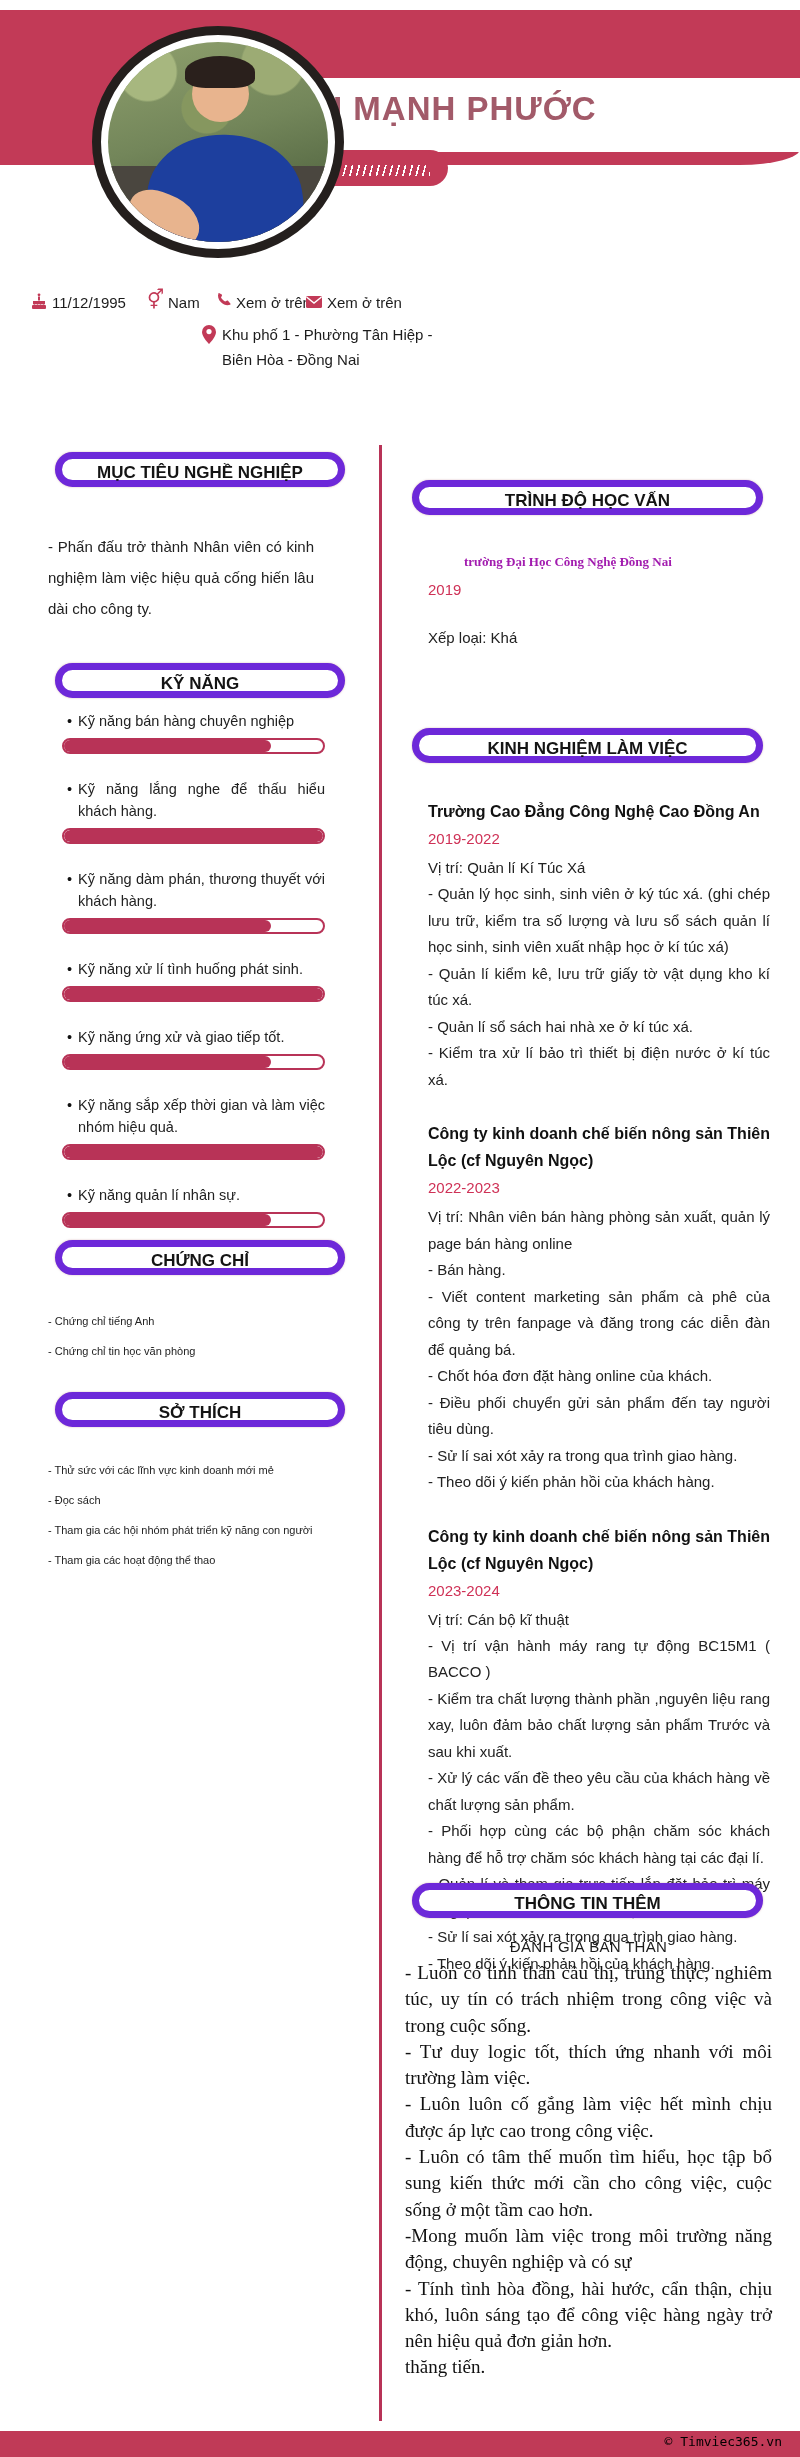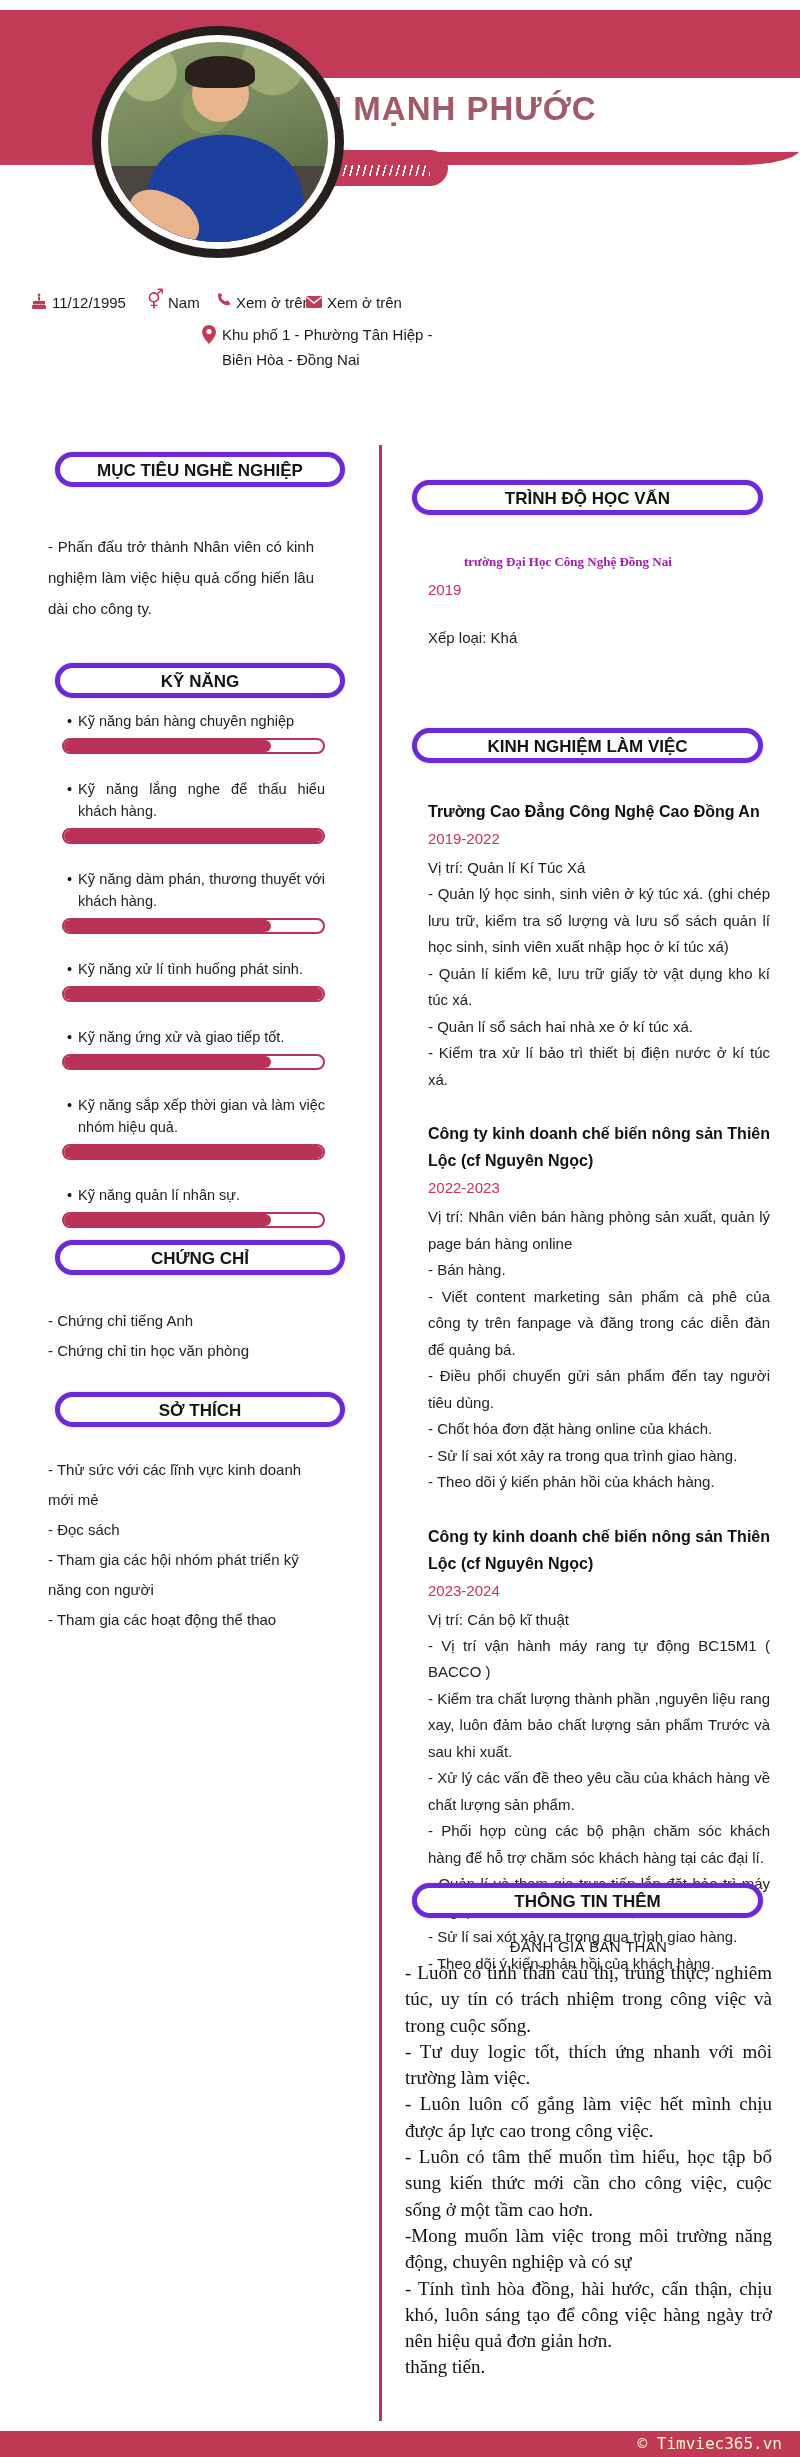--- a/index.html
+++ b/index.html
@@ -36,35 +36,35 @@
   .ph-head{position:absolute;left:38%;top:12%;width:26%;height:28%;background:#e8b48e;border-radius:50%;}
   .ph-hair{position:absolute;left:35%;top:7%;width:32%;height:16%;background:#2a201c;
         border-radius:50% 50% 30% 30%;}
 
   
   .info-text{position:absolute;font-size:15px;color:#1c1c1c;white-space:nowrap;}
   .icon{position:absolute;color:#c23a57;}
   .icon svg{display:block;}
 
   
-  .pill{position:absolute;height:35px;background:#fff;border:5px solid #6d28d9;border-radius:19px;
+  .pill{position:absolute;height:35px;background:#fff;border:7px solid #6d28d9;border-radius:19px;
         box-sizing:border-box;text-align:center;font-weight:bold;font-size:17px;color:#141414;
         line-height:28px;box-shadow:0 0 2px rgba(178,115,126,.55);z-index:2;}
 
   
   .objective-text{position:absolute;left:48px;top:531px;width:266px;font-size:15px;line-height:31px;
         text-align:justify;}
   .skills{position:absolute;left:62px;top:710px;width:263px;}
   .skill-label{font-size:14.5px;line-height:22px;margin:0 0 6px;padding-left:16px;position:relative;
         text-align:justify;}
   .skill-label::before{content:"\2022";position:absolute;left:5px;color:#111;}
   .skill-bar{height:16px;border:2px solid #b83357;border-radius:9px;box-sizing:border-box;
         margin-bottom:24px;overflow:hidden;background:#fff;}
   .skill-fill{height:100%;background:#b83357;border-radius:0 7px 7px 0;}
-  .plain-list{position:absolute;font-size:15px;line-height:30px;}
+  .plain-list{position:absolute;font-size:11px;line-height:30px;}
   .plain-list div{text-align:left;}
 
   
   .divider{position:absolute;left:379px;top:445px;width:3px;height:1976px;background:#b83357;}
 
   
   .edu{position:absolute;left:428px;top:549px;width:340px;}
   .edu-school{font-family:"Liberation Serif",serif;font-weight:bold;font-size:13px;line-height:26px;
         margin-bottom:4px;color:#a21caf;margin-left:36px;}
   .edu-year{color:#cf3156;font-size:15px;line-height:22px;margin-bottom:23px;}
@@ -76,21 +76,21 @@
   .job-pos{font-size:15px;line-height:27px;text-align:justify;}
   .job-bullet{font-size:15px;line-height:26.5px;text-align:justify;}
   .more-subtitle{position:absolute;left:405px;top:1938px;width:367px;text-align:center;
         font-size:15px;letter-spacing:.3px;color:#1a1a1a;}
   .more-paragraphs{position:absolute;left:405px;top:1960px;width:367px;
         font-family:"Liberation Serif",serif;font-size:19px;line-height:26.3px;text-align:justify;color:#111;}
 
   
   .footer{position:absolute;left:0;bottom:0;width:800px;height:26px;background:#c03a57;}
   .footer-text{position:absolute;right:18px;top:3px;font-family:"DejaVu Sans Mono",monospace;
-        font-size:16px;color:#fef9c3;}
+        font-size:13px;color:#000000;}
 </style>
 </head>
 <body>
 
 <div class="page">
 
   <div class="band"></div>
   <div class="name-band"></div>
   <div class="name">BÙI MẠNH PHƯỚC</div>
   <div class="dots">
@@ -212,22 +212,22 @@
         <div class="job-bullet">- Quản lí kiểm kê, lưu trữ giấy tờ vật dụng kho kí túc xá.</div>
         <div class="job-bullet">- Quản lí sổ sách hai nhà xe ở kí túc xá.</div>
         <div class="job-bullet">- Kiểm tra xử lí bảo trì thiết bị điện nước ở kí túc xá.</div>
       </div>
       <div class="job">
         <div class="job-company">Công ty kinh doanh chế biến nông sản Thiên Lộc (cf Nguyên Ngọc)</div>
         <div class="job-period">2022-2023</div>
         <div class="job-pos">Vị trí: Nhân viên bán hàng phòng sản xuất, quản lý page bán hàng online</div>
         <div class="job-bullet">- Bán hàng.</div>
         <div class="job-bullet">- Viết content marketing sản phẩm cà phê của công ty trên fanpage và đăng trong các diễn đàn để quảng bá.</div>
+        <div class="job-bullet">- Chốt hóa đơn đặt hàng online của khách.</div>
         <div class="job-bullet">- Điều phối chuyển gửi sản phẩm đến tay người tiêu dùng.</div>
-        <div class="job-bullet">- Chốt hóa đơn đặt hàng online của khách.</div>
         <div class="job-bullet">- Sử lí sai xót xảy ra trong qua trình giao hàng.</div>
         <div class="job-bullet">- Theo dõi ý kiến phản hồi của khách hàng.</div>
       </div>
       <div class="job">
         <div class="job-company">Công ty kinh doanh chế biến nông sản Thiên Lộc (cf Nguyên Ngọc)</div>
         <div class="job-period">2023-2024</div>
         <div class="job-pos">Vị trí: Cán bộ kĩ thuật</div>
         <div class="job-bullet">- Vị trí vận hành máy rang tự động BC15M1 ( BACCO )</div>
         <div class="job-bullet">- Kiểm tra chất lượng thành phần ,nguyên liệu rang xay, luôn đảm bảo chất lượng sản phẩm Trước và sau khi xuất.</div>
         <div class="job-bullet">- Xử lý các vấn đề theo yêu cầu của khách hàng về chất lượng sản phẩm.</div>

